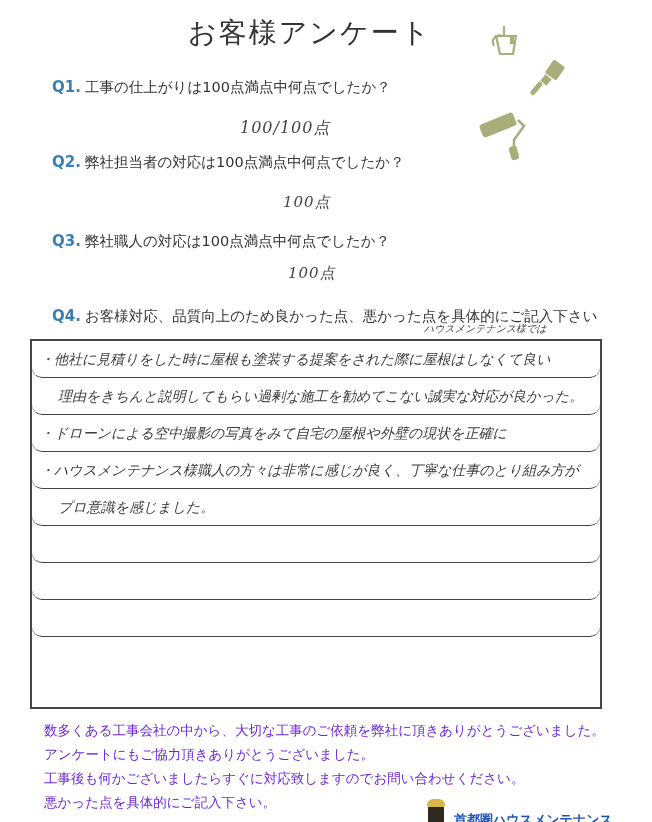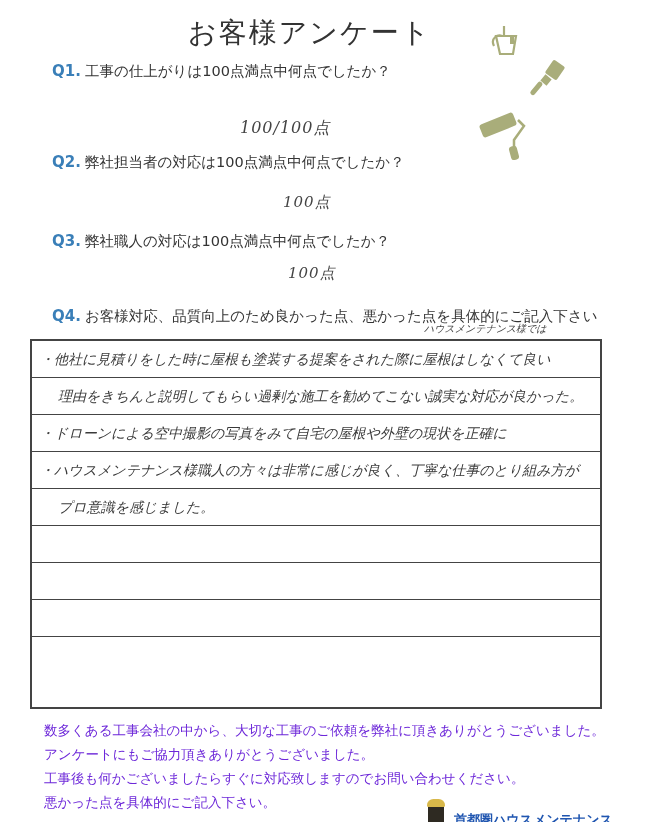--- a/index.html
+++ b/index.html
@@ -23,21 +23,21 @@
       color: #444; font-size: 15px; white-space: nowrap; letter-spacing: 1px;
     }
     .box {
       position: absolute; left: 30px; top: 339px; width: 572px; height: 370px;
       border: 2px solid #444; box-sizing: border-box;
     }
     .row {
       height: 37px; border-bottom: 1.6px solid #444; box-sizing: border-box;
       position: relative; font-family: "DejaVu Serif", serif; font-style: italic;
       color: #3a3a3a; font-size: 14px; white-space: nowrap; overflow: hidden;
-      padding-top: 10px; padding-left: 8px;
+      padding-top: 10px; padding-left: 8px; border-radius: 10px;
     }
     .row:last-child { border-bottom: none; }
     .row.indent { padding-left: 26px; }
     .insert {
       position: absolute; left: 424px; top: 322px;
       font-family: "DejaVu Serif", serif; font-style: italic;
       font-size: 10px; color: #444; white-space: nowrap;
     }
     .footer {
       position: absolute; left: 44px; top: 718px; font-size: 13.5px;
@@ -84,21 +84,21 @@
   </g>
 </svg>
 <svg class="deco" style="left:478px;top:112px" width="50" height="48" viewBox="0 0 50 48">
   <g fill="#a9ad7a">
     <rect x="2" y="6" width="36" height="14" rx="3" transform="rotate(-22 20 13)"></rect>
     <rect x="32" y="34" width="8" height="14" rx="3" transform="rotate(-15 36 41)"></rect>
   </g>
   <path d="M40 8 L46 14 L36 28 L36 34" fill="none" stroke="#a9ad7a" stroke-width="2.5"></path>
 </svg>
 
-<div class="q" style="top:62px">
+<div class="q" style="top:78px">
   <span class="qn">Q1.</span><span>工事の仕上がりは100点満点中何点でしたか？</span>
 </div>
 <div class="hand" style="left:240px;top:118px;font-size:16px">100/100点</div>
 
 <div class="q" style="top:153px">
   <span class="qn">Q2.</span><span>弊社担当者の対応は100点満点中何点でしたか？</span>
 </div>
 <div class="hand" style="left:283px;top:193px">100点</div>
 
 <div class="q" style="top:232px">

